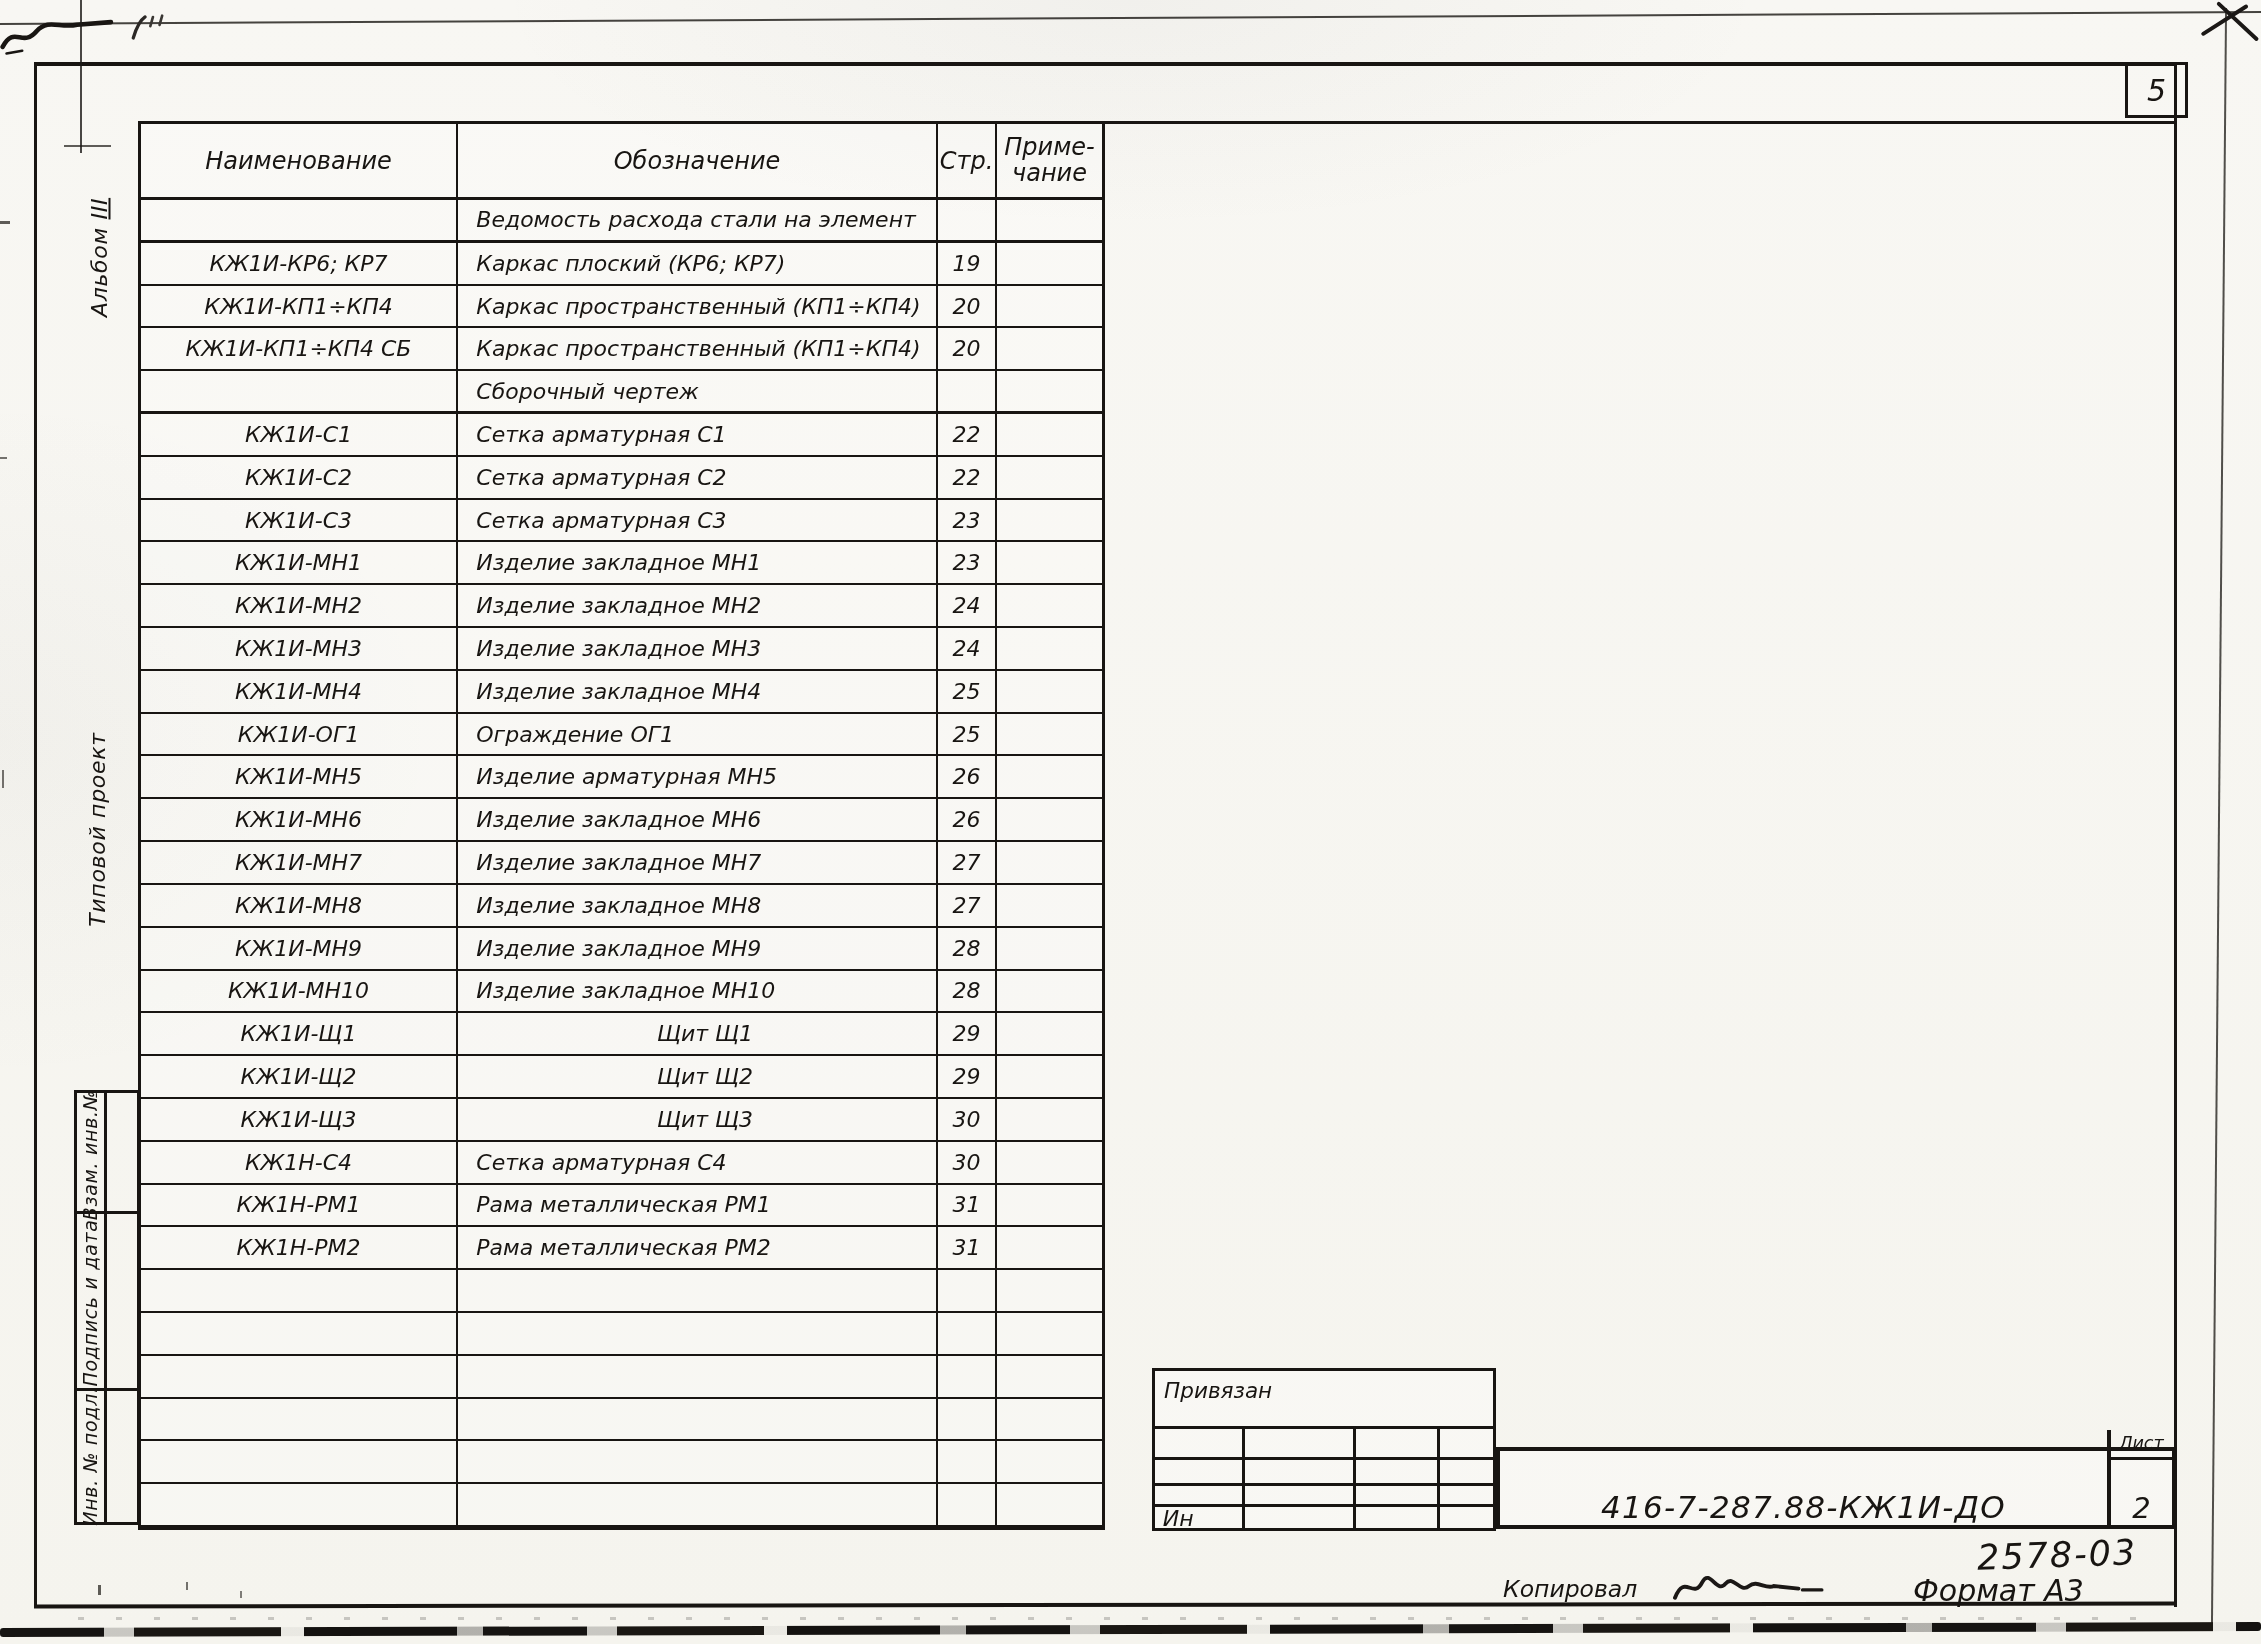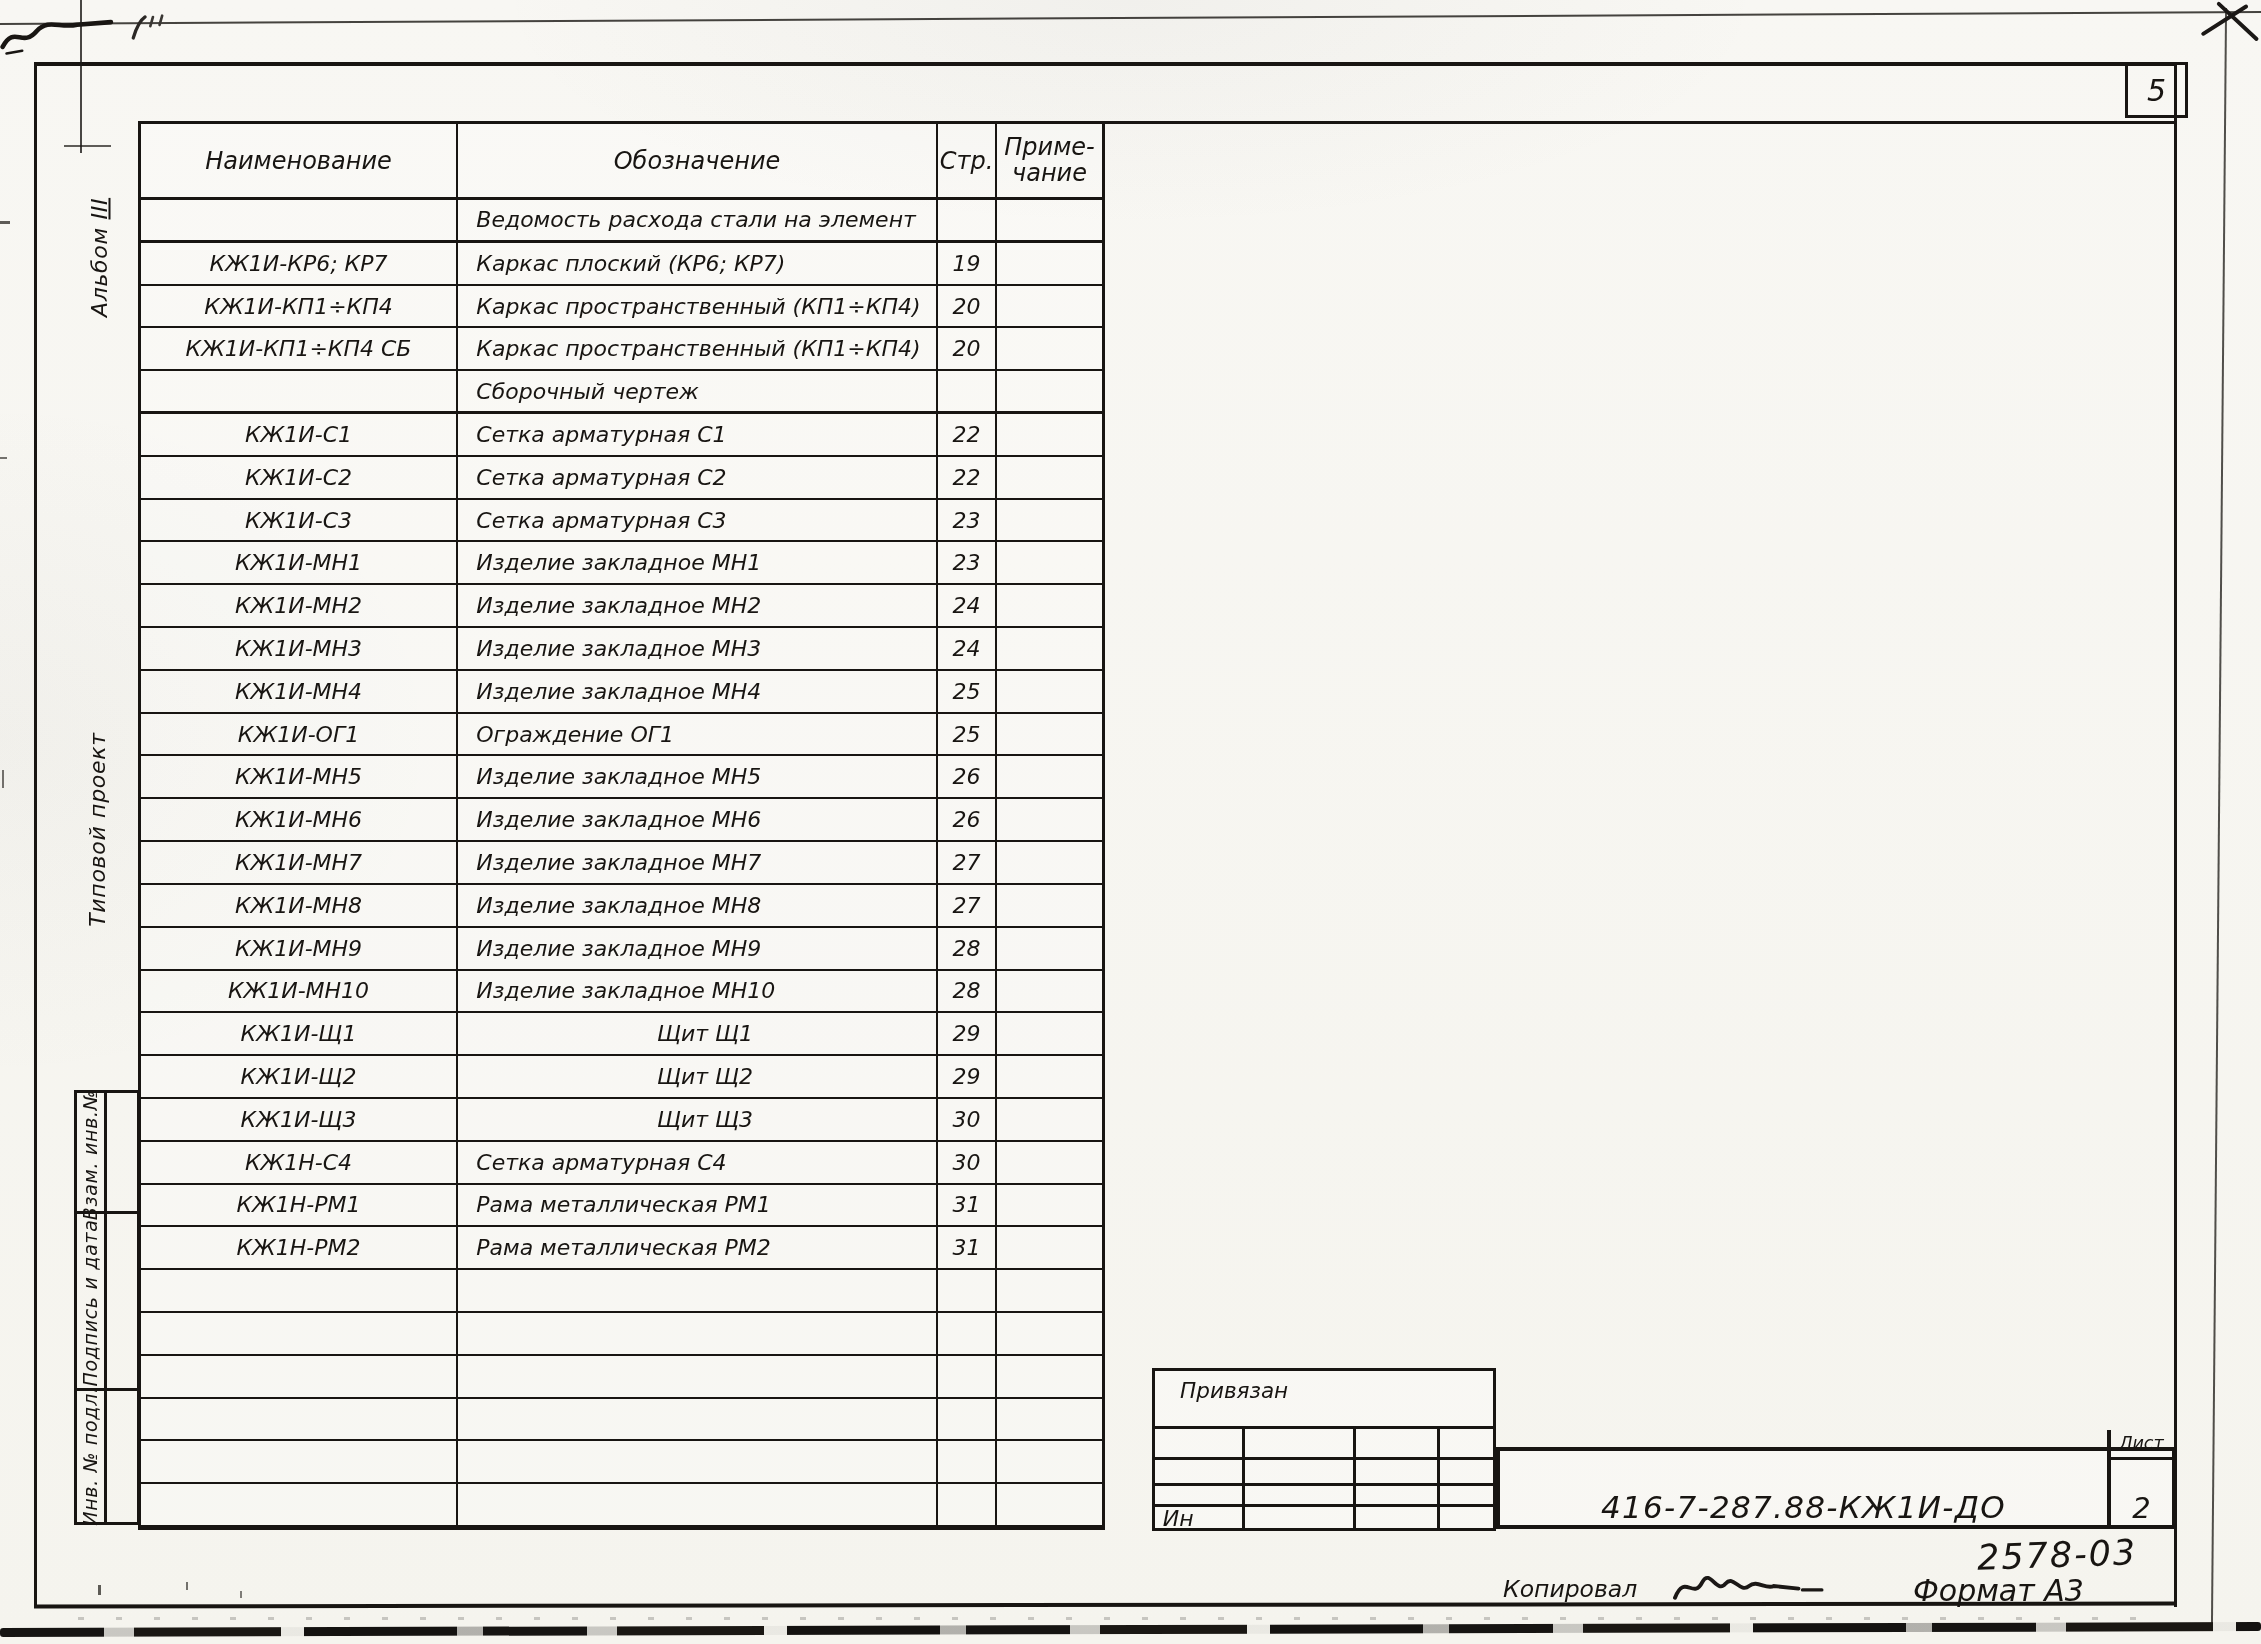--- a/index.html
+++ b/index.html
@@ -80,21 +80,21 @@
   }
   .stamp .vdiv{position:absolute;left:27.4px;top:0;width:2.6px;height:100%;background:var(--ink);}
   .stamp .h1{position:absolute;left:0;top:118px;width:100%;height:2.6px;background:var(--ink);}
   .stamp .h2{position:absolute;left:0;top:295px;width:100%;height:2.6px;background:var(--ink);}
 
   
   .bind{
     position:absolute;left:1152px;top:1368px;width:344px;height:163px;
     border:3.9px solid var(--ink);box-sizing:border-box;background:rgba(255,255,255,.3);
   }
-  .bind .label{position:absolute;left:9.1px;top:6.5px;font-size:21.5px;margin-left:16px;}
+  .bind .label{position:absolute;left:9.1px;top:6.5px;font-size:21.5px;}
   .bind .in{position:absolute;left:7.8px;top:135px;font-size:22px;}
   .bind .h{position:absolute;left:0;width:100%;height:2.6px;background:var(--ink);}
   .bind .v{position:absolute;top:55px;width:2.6px;bottom:0;background:var(--ink);}
 
   
   .tb{
     position:absolute;left:1496px;top:1447px;width:680px;height:82px;
     border:4.6px solid var(--ink);box-sizing:border-box;display:flex;background:rgba(255,255,255,.3);align-items:flex-end;
   }
   .tb-main{flex:1;display:flex;align-items:center;justify-content:center;font-size:31px;letter-spacing:1.3px;}
@@ -197,21 +197,21 @@
         <div class="cell c-note"></div>
         <div class="cell c-des">КЖ1И-МН4</div>
         <div class="cell c-name">Изделие закладное МН4</div>
         <div class="cell c-page">25</div>
         <div class="cell c-note"></div>
         <div class="cell c-des">КЖ1И-ОГ1</div>
         <div class="cell c-name">Ограждение ОГ1</div>
         <div class="cell c-page">25</div>
         <div class="cell c-note"></div>
         <div class="cell c-des">КЖ1И-МН5</div>
-        <div class="cell c-name">Изделие закладное МН5</div>
+        <div class="cell c-name">Изделие арматурная МН5</div>
         <div class="cell c-page">26</div>
         <div class="cell c-note"></div>
         <div class="cell c-des">КЖ1И-МН6</div>
         <div class="cell c-name">Изделие закладное МН6</div>
         <div class="cell c-page">26</div>
         <div class="cell c-note"></div>
         <div class="cell c-des">КЖ1И-МН7</div>
         <div class="cell c-name">Изделие закладное МН7</div>
         <div class="cell c-page">27</div>
         <div class="cell c-note"></div>

